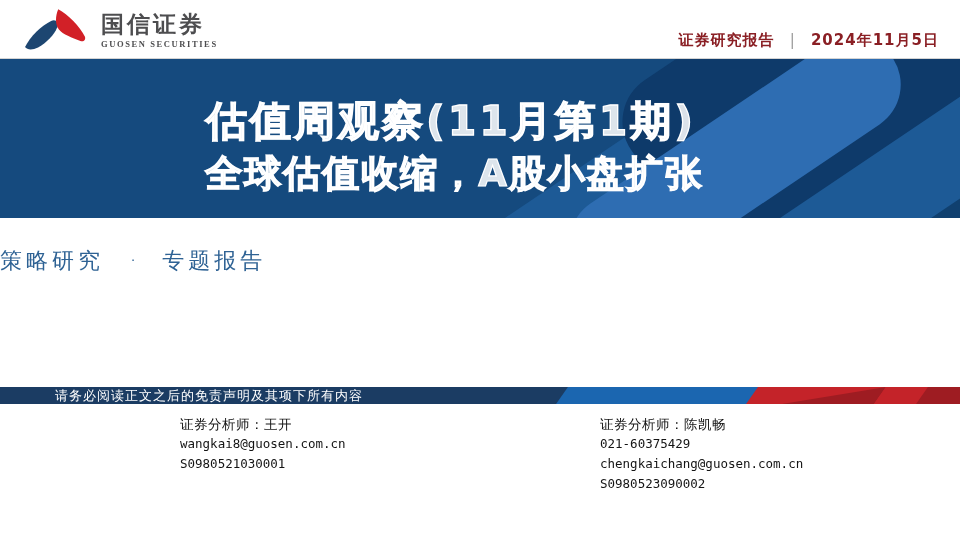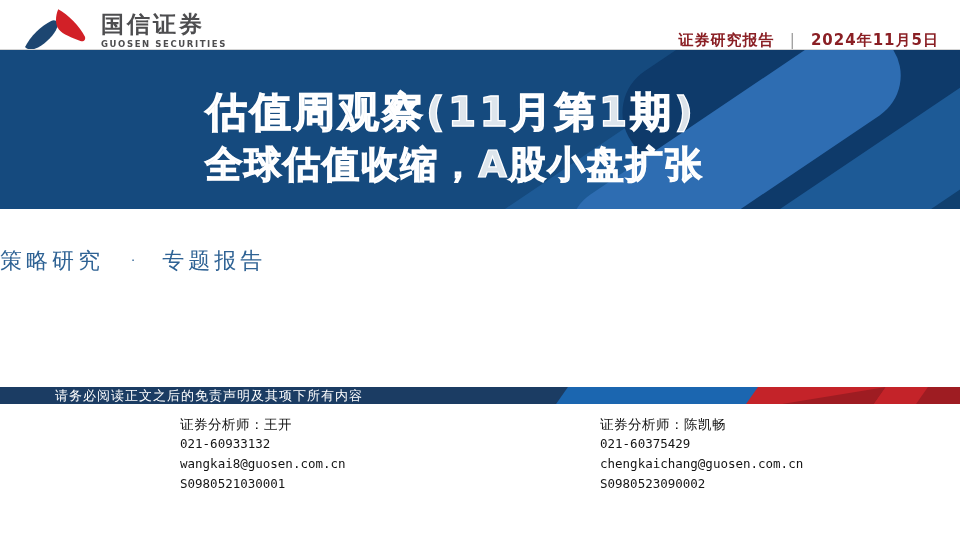--- a/index.html
+++ b/index.html
@@ -8,26 +8,26 @@
     font-family:"DejaVu Sans","Liberation Sans",sans-serif;
     background:#ffffff; overflow:hidden; position:relative;
   }
   .page { position:relative; width:960px; height:404px; background:#fff; }
 
   
   .header { position:absolute; top:0; left:0; width:960px; height:58px; background:#fff; }
   .logo { position:absolute; left:22px; top:8px; width:66px; height:43px; }
   .brand { position:absolute; left:101px; top:11px; }
   .brand-cn { font-size:23px; font-weight:bold; color:#4d4d4f; letter-spacing:3px; line-height:26px; }
-  .brand-en { font-size:8.5px; font-weight:bold; color:#4d4d4f; letter-spacing:1.6px; margin-top:2px; }
+  .brand-en { font-size:8.5px; font-weight:bold; color:#4d4d4f; letter-spacing:1.6px; margin-top:2px;font-family:Liberation Serif, serif; }
   .header-right { position:absolute; right:21px; top:31px; font-size:15px; font-weight:bold; color:#8a1f24; letter-spacing:1px; white-space:nowrap; }
   .header-right .divider { color:#9b9b9b; font-weight:normal; margin:0 9px; }
 
   
-  .banner { position:absolute; top:49px; left:0; width:960px; height:160px;
+  .banner { position:absolute; top:58px; left:0; width:960px; height:160px;
             background:#154a7e; overflow:hidden; border-top:1px solid #d4d4d4; }
   .shape { position:absolute; }
   .shape-mid   { width:780px; height:310px; background:#1d5a96; border-radius:60px;
                  right:-270px; top:-35px;  transform:rotate(-34deg); }
   .shape-dark1 { width:540px; height:190px; background:#0e3a6a; border-radius:50px;
                  right:-190px; top:-118px; transform:rotate(-34deg); }
   .shape-light { width:380px; height:96px;  background:#2e6db2; border-radius:48px;
                  left:545px;  top:57px;    transform:rotate(-34deg); }
   .shape-dark2 { width:420px; height:150px; background:#10406f; border-radius:46px;
                  right:-250px; top:128px;  transform:rotate(-34deg); }
@@ -100,21 +100,20 @@
 
   <div class="category">
     <span>策略研究</span>
     <span class="dot">·</span>
     <span>专题报告</span>
   </div>
 
   <div class="analysts">
     <div class="analyst a0">
       <div class="name">证券分析师：王开</div>
-      <div class="mono">021-60933132</div>
       <div class="mono">wangkai8@guosen.com.cn</div>
       <div class="mono">S0980521030001</div>
     </div>
     <div class="analyst a1">
       <div class="name">证券分析师：陈凯畅</div>
       <div class="mono">021-60375429</div>
       <div class="mono">chengkaichang@guosen.com.cn</div>
       <div class="mono">S0980523090002</div>
     </div>
   </div>

